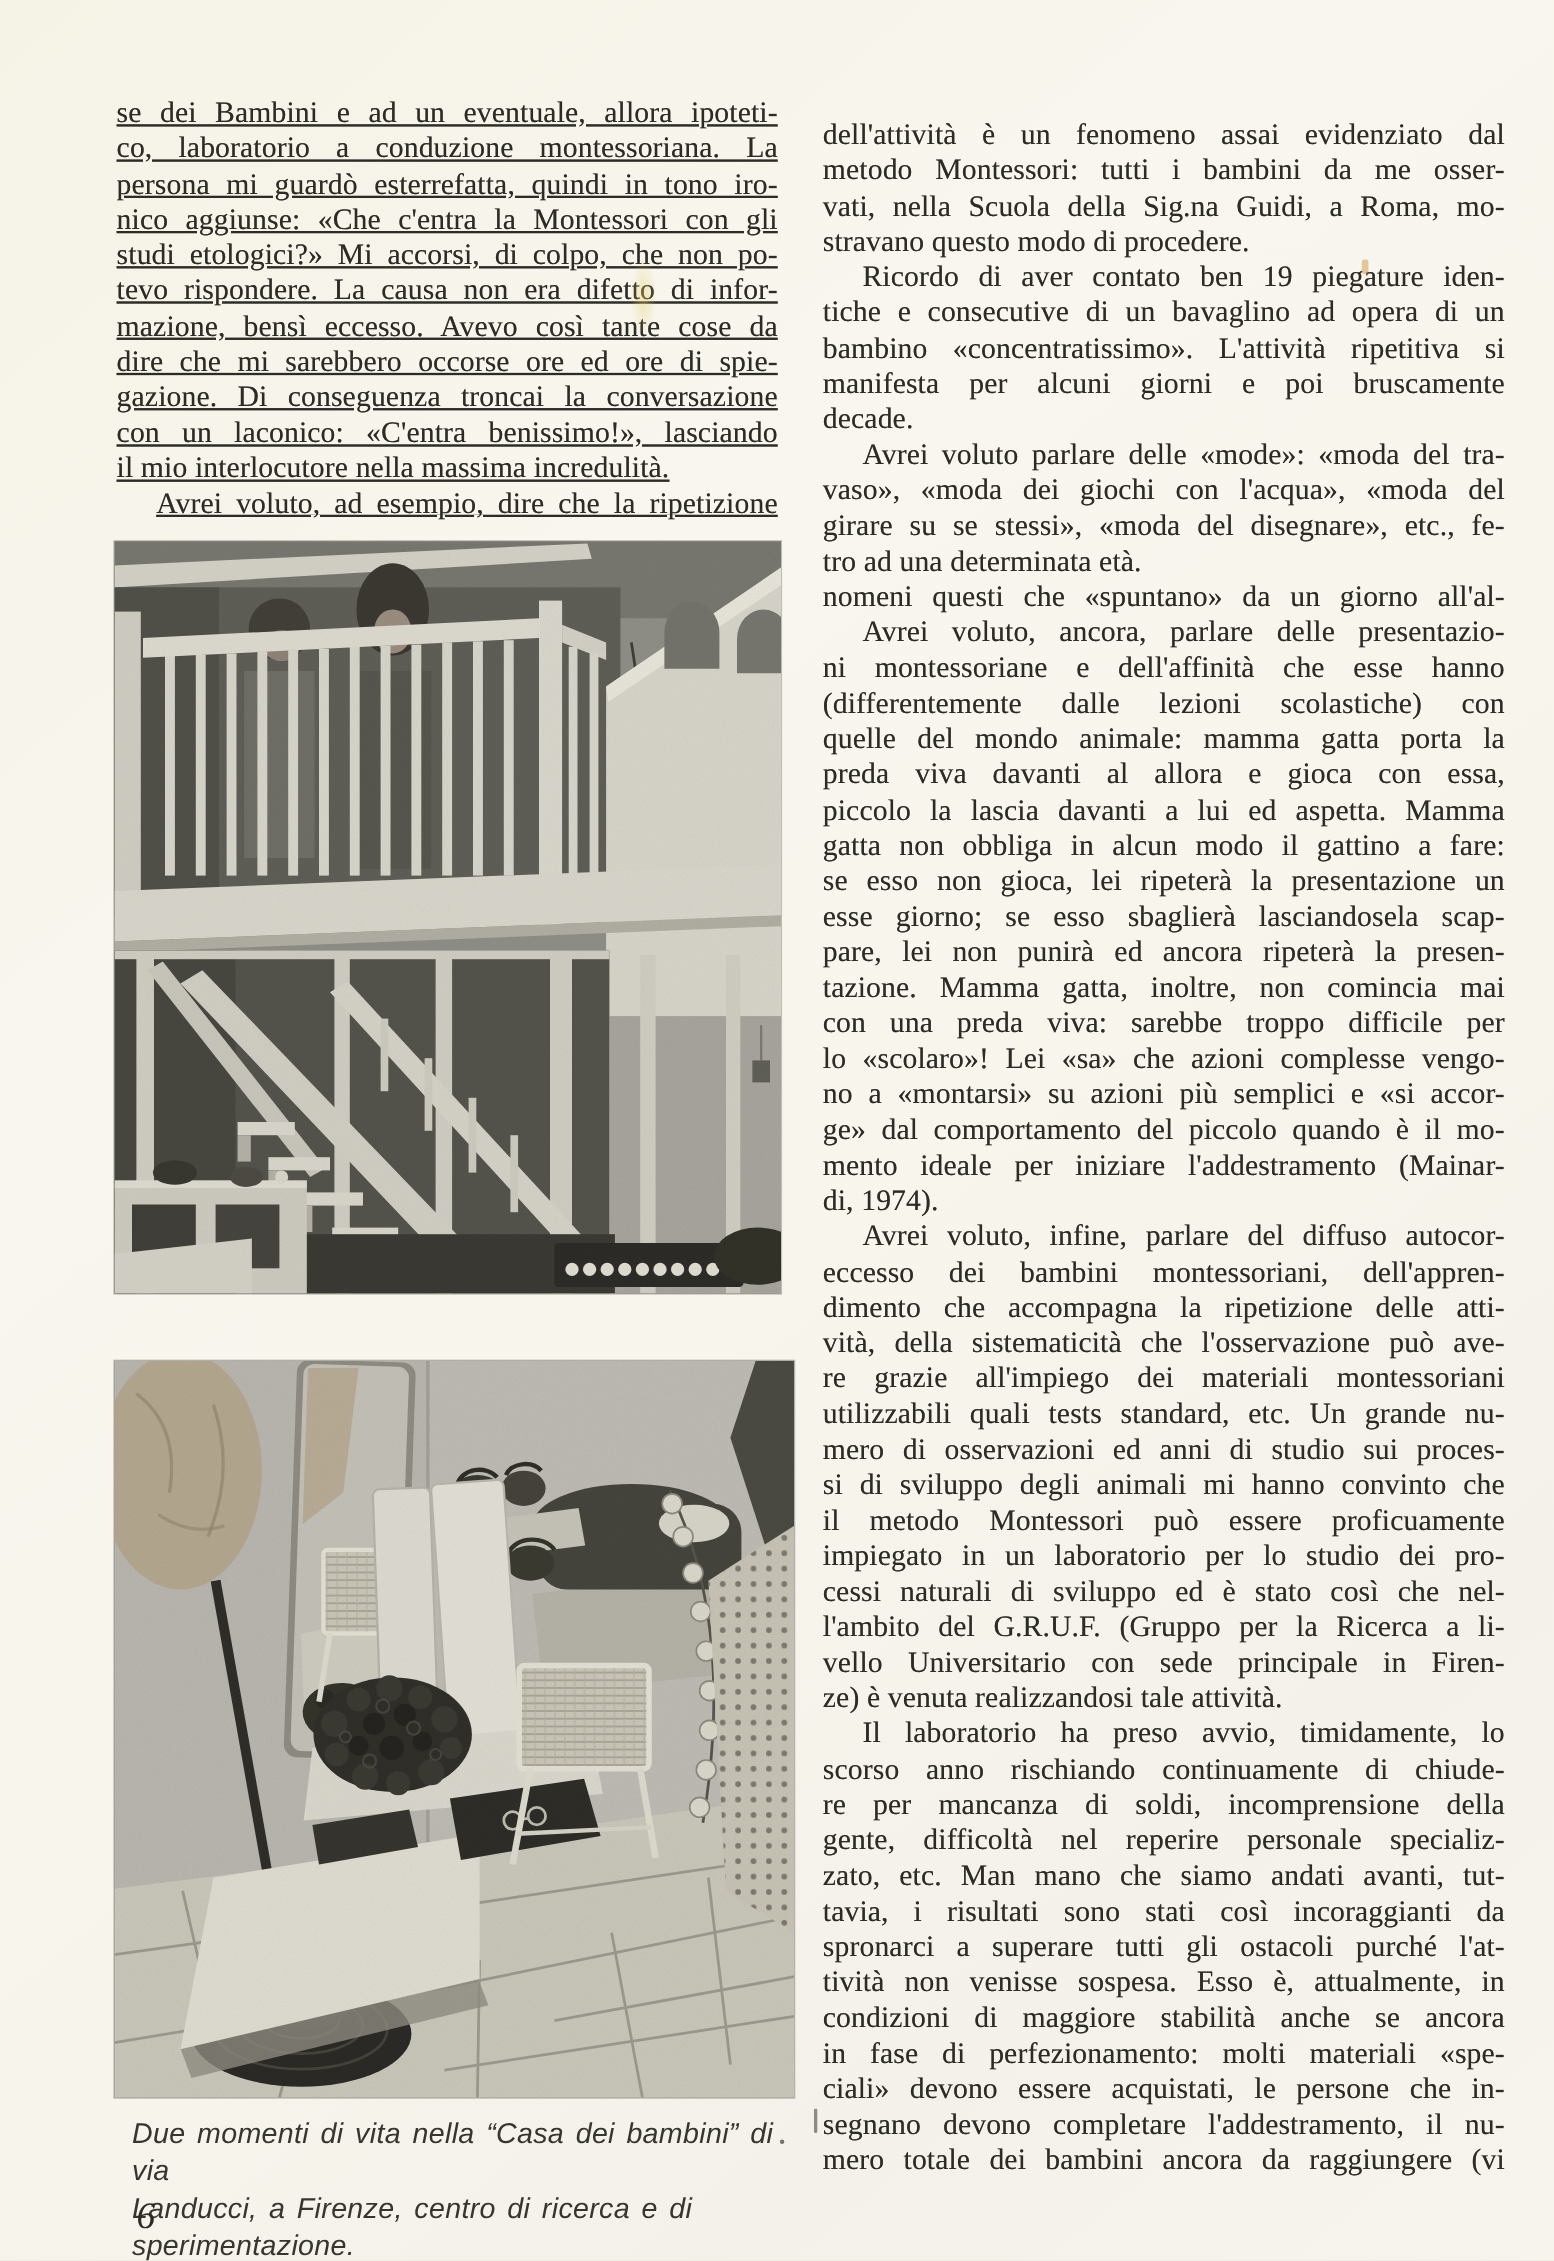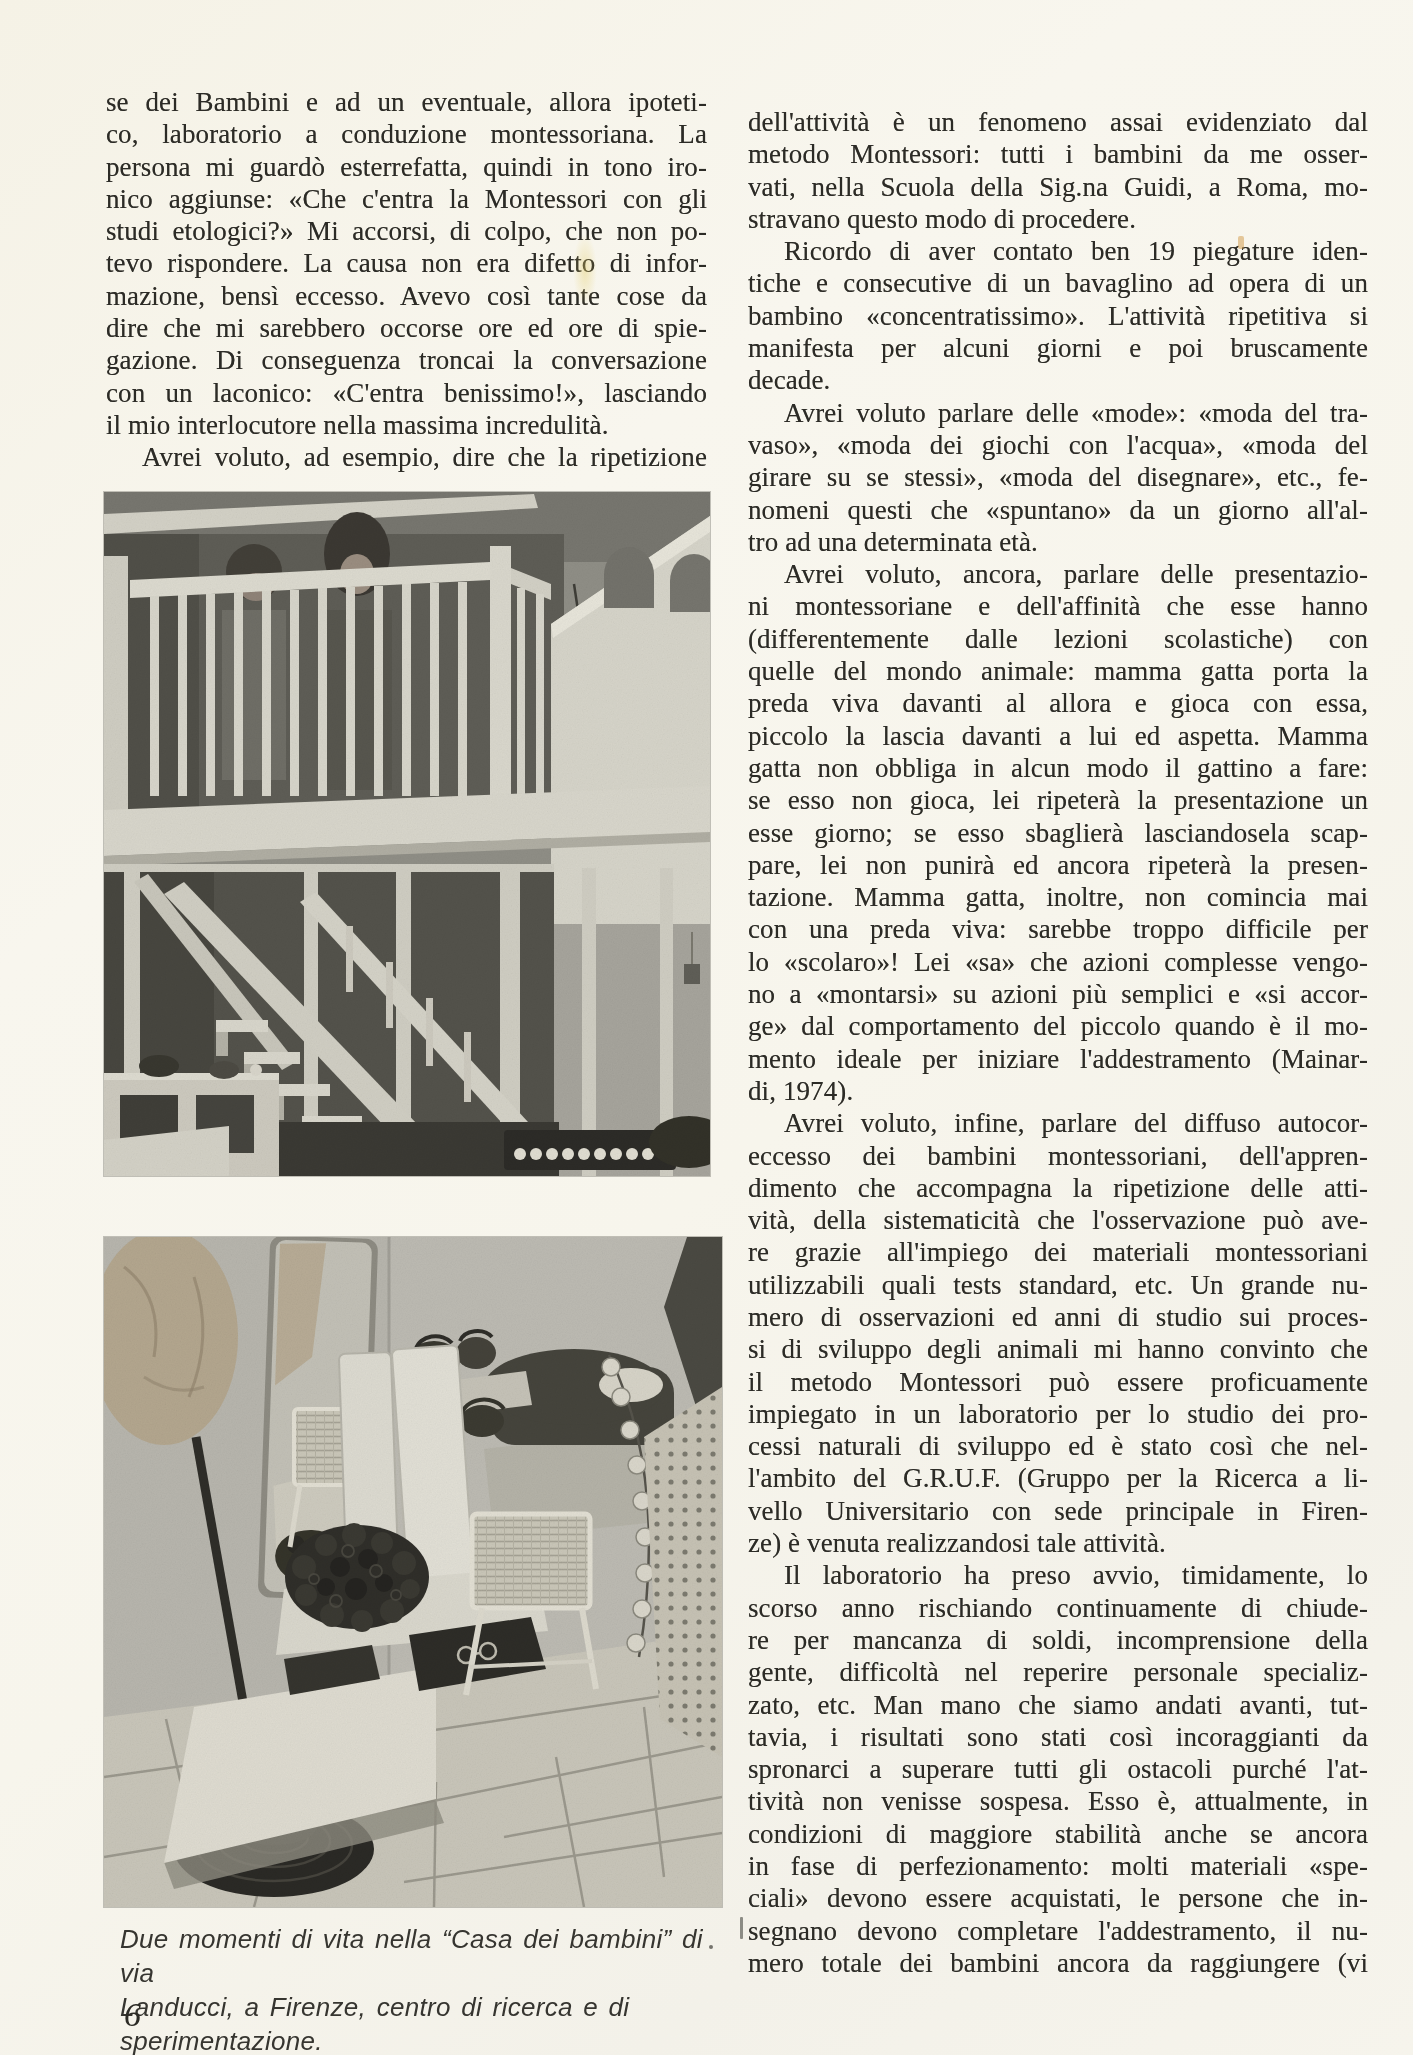--- a/index.html
+++ b/index.html
@@ -13,21 +13,21 @@
     background:linear-gradient(140deg,#f5f2e6 0%,#f8f6ee 30%,#f7f5ec 55%,#f3f1e9 80%,#f6f4ec 100%);
     overflow:hidden;
   }
   .col{
     position:absolute;
     color:#2c2b26;
     font-size:27px;
     line-height:32.3px;
     letter-spacing:0.1px;
   }
-  .col-left{left:106px;top:86px;width:601px;}
+  .col-left{left:106px;top:86px;width:601px;text-decoration:underline;}
   .col-right{left:748px;top:84px;width:620px;margin-top:22px;}
   .line{
     text-align:justify;
     text-align-last:justify;
     white-space:nowrap;
     text-shadow:0 0 0.5px rgba(44,43,38,0.55);
   }
   .line.ind{text-indent:36px;}
   .line.pe{text-align-last:left;}
   .photo{
@@ -96,22 +96,22 @@
       <div class="line">vati, nella Scuola della Sig.na Guidi, a Roma, mo-</div>
       <div class="line pe">stravano questo modo di procedere.</div>
       <div class="line ind">Ricordo di aver contato ben 19 piegature iden-</div>
       <div class="line">tiche e consecutive di un bavaglino ad opera di un</div>
       <div class="line">bambino «concentratissimo». L'attività ripetitiva si</div>
       <div class="line">manifesta per alcuni giorni e poi bruscamente</div>
       <div class="line pe">decade.</div>
       <div class="line ind">Avrei voluto parlare delle «mode»: «moda del tra-</div>
       <div class="line">vaso», «moda dei giochi con l'acqua», «moda del</div>
       <div class="line">girare su se stessi», «moda del disegnare», etc., fe-</div>
+      <div class="line pe">tro ad una determinata età.</div>
       <div class="line">nomeni questi che «spuntano» da un giorno all'al-</div>
-      <div class="line pe">tro ad una determinata età.</div>
       <div class="line ind">Avrei voluto, ancora, parlare delle presentazio-</div>
       <div class="line">ni montessoriane e dell'affinità che esse hanno</div>
       <div class="line">(differentemente dalle lezioni scolastiche) con</div>
       <div class="line">quelle del mondo animale: mamma gatta porta la</div>
       <div class="line">preda viva davanti al allora e gioca con essa,</div>
       <div class="line">piccolo la lascia davanti a lui ed aspetta. Mamma</div>
       <div class="line">gatta non obbliga in alcun modo il gattino a fare:</div>
       <div class="line">se esso non gioca, lei ripeterà la presentazione un</div>
       <div class="line">esse giorno; se esso sbaglierà lasciandosela scap-</div>
       <div class="line">pare, lei non punirà ed ancora ripeterà la presen-</div>

